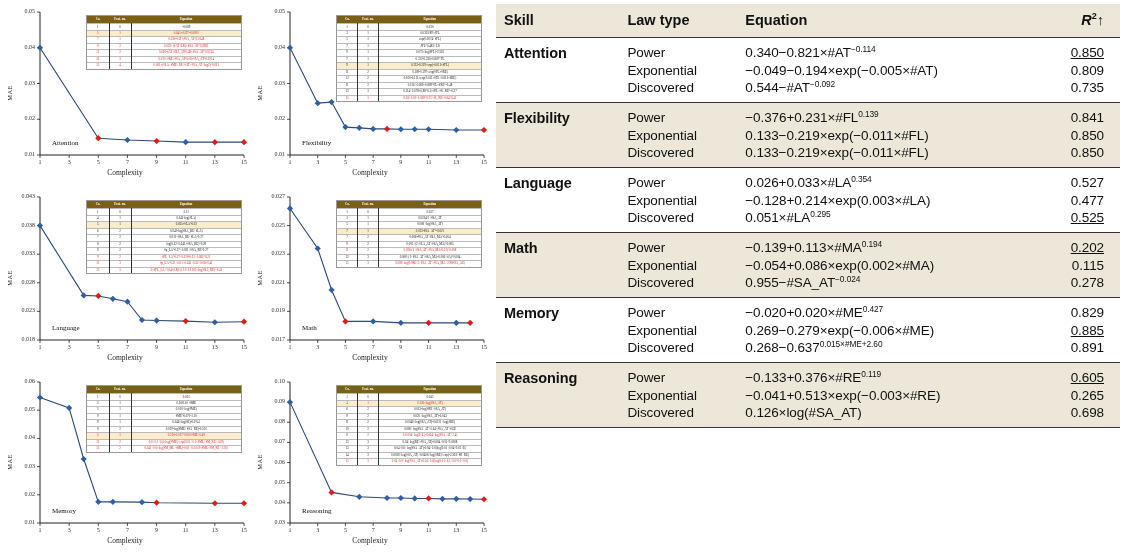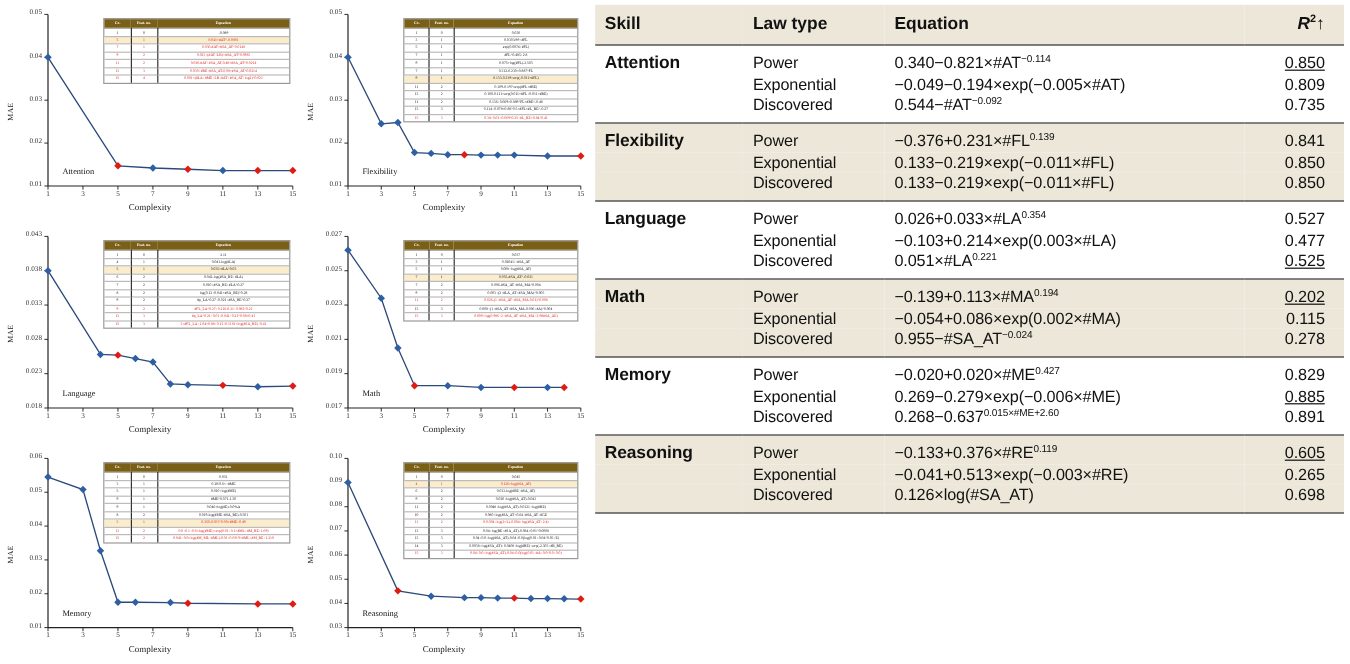--- a/index.html
+++ b/index.html
@@ -766,27 +766,27 @@
           </tr>
           <tr class="grp">
             <td class="skill pad-top">Language</td>
             <td class="pad-top">Power</td>
             <td class="pad-top">0.026+0.033×#LA<sup>0.354</sup></td>
             <td class="r2 bold pad-top">0.527</td>
           </tr>
           <tr class="">
             <td class="skill"></td>
             <td class="">Exponential</td>
-            <td class="">−0.103+0.214×exp(0.003×#LA)</td>
+            <td class="">−0.128+0.214×exp(0.003×#LA)</td>
             <td class="r2 ">0.477</td>
           </tr>
           <tr class="">
             <td class="skill pad-bot"></td>
             <td class=" pad-bot">Discovered</td>
-            <td class=" pad-bot">0.051×#LA<sup>0.221</sup></td>
+            <td class=" pad-bot">0.051×#LA<sup>0.295</sup></td>
             <td class="r2 under pad-bot">0.525</td>
           </tr>
           <tr class="grp shade">
             <td class="skill pad-top">Math</td>
             <td class="pad-top">Power</td>
             <td class="pad-top">−0.139+0.113×#MA<sup>0.194</sup></td>
             <td class="r2 under pad-top">0.202</td>
           </tr>
           <tr class="shade">
             <td class="skill"></td>

